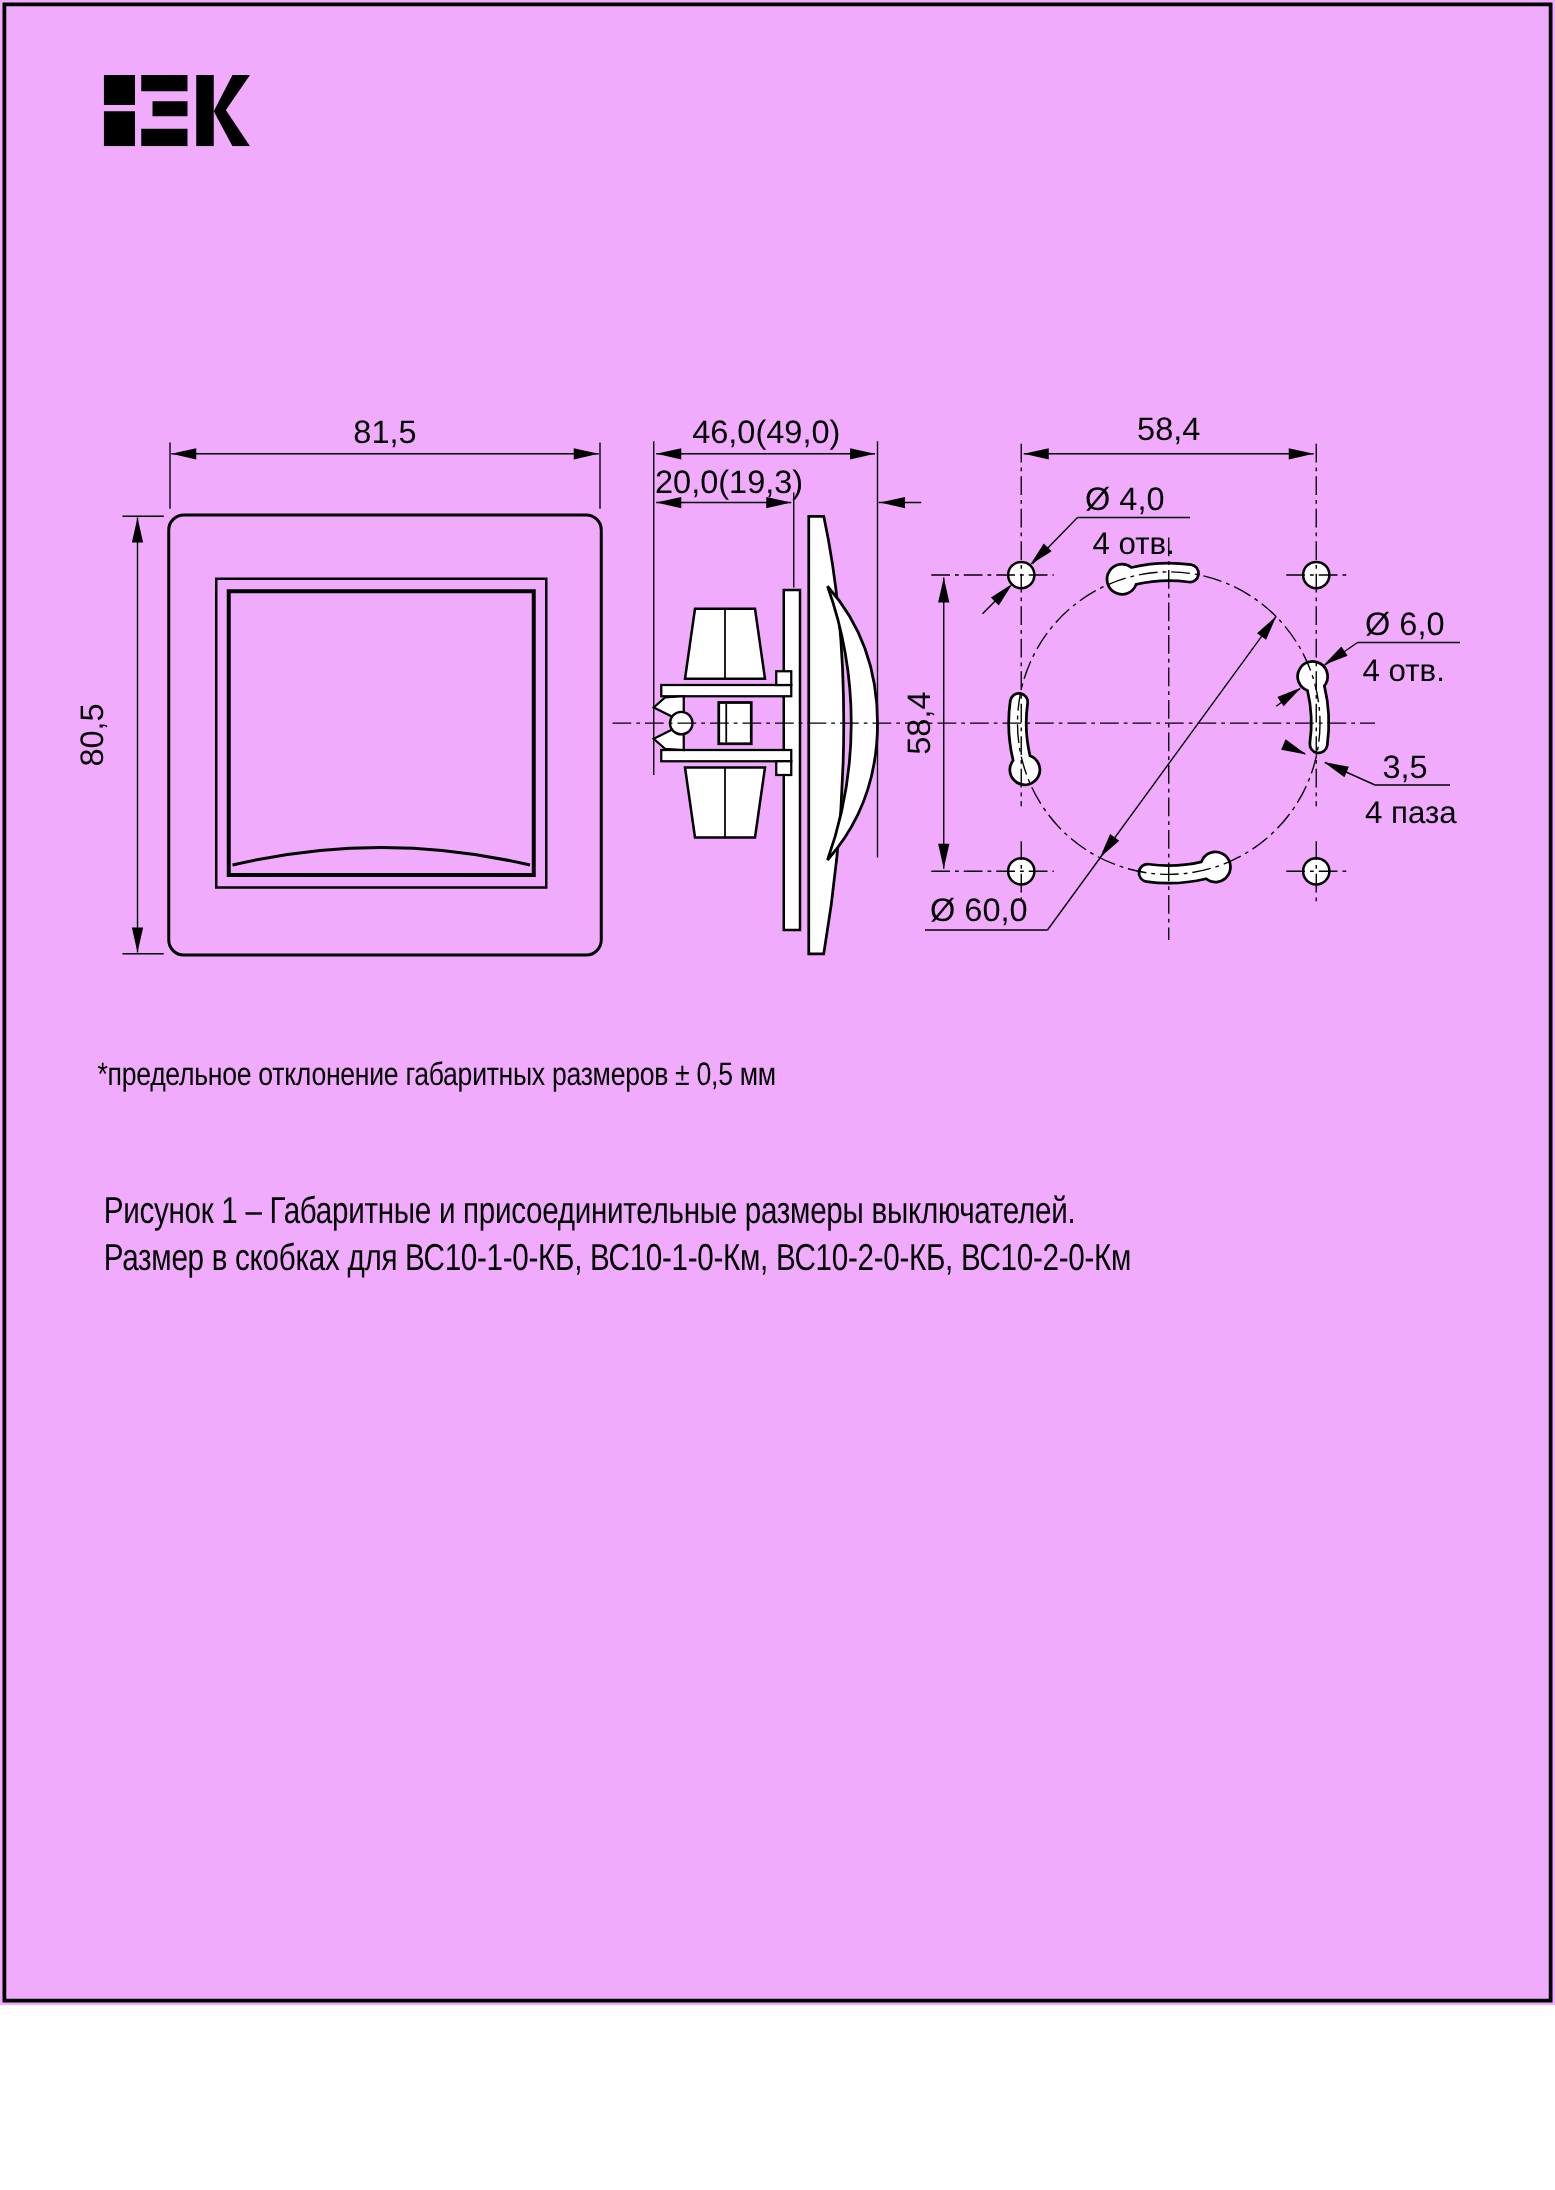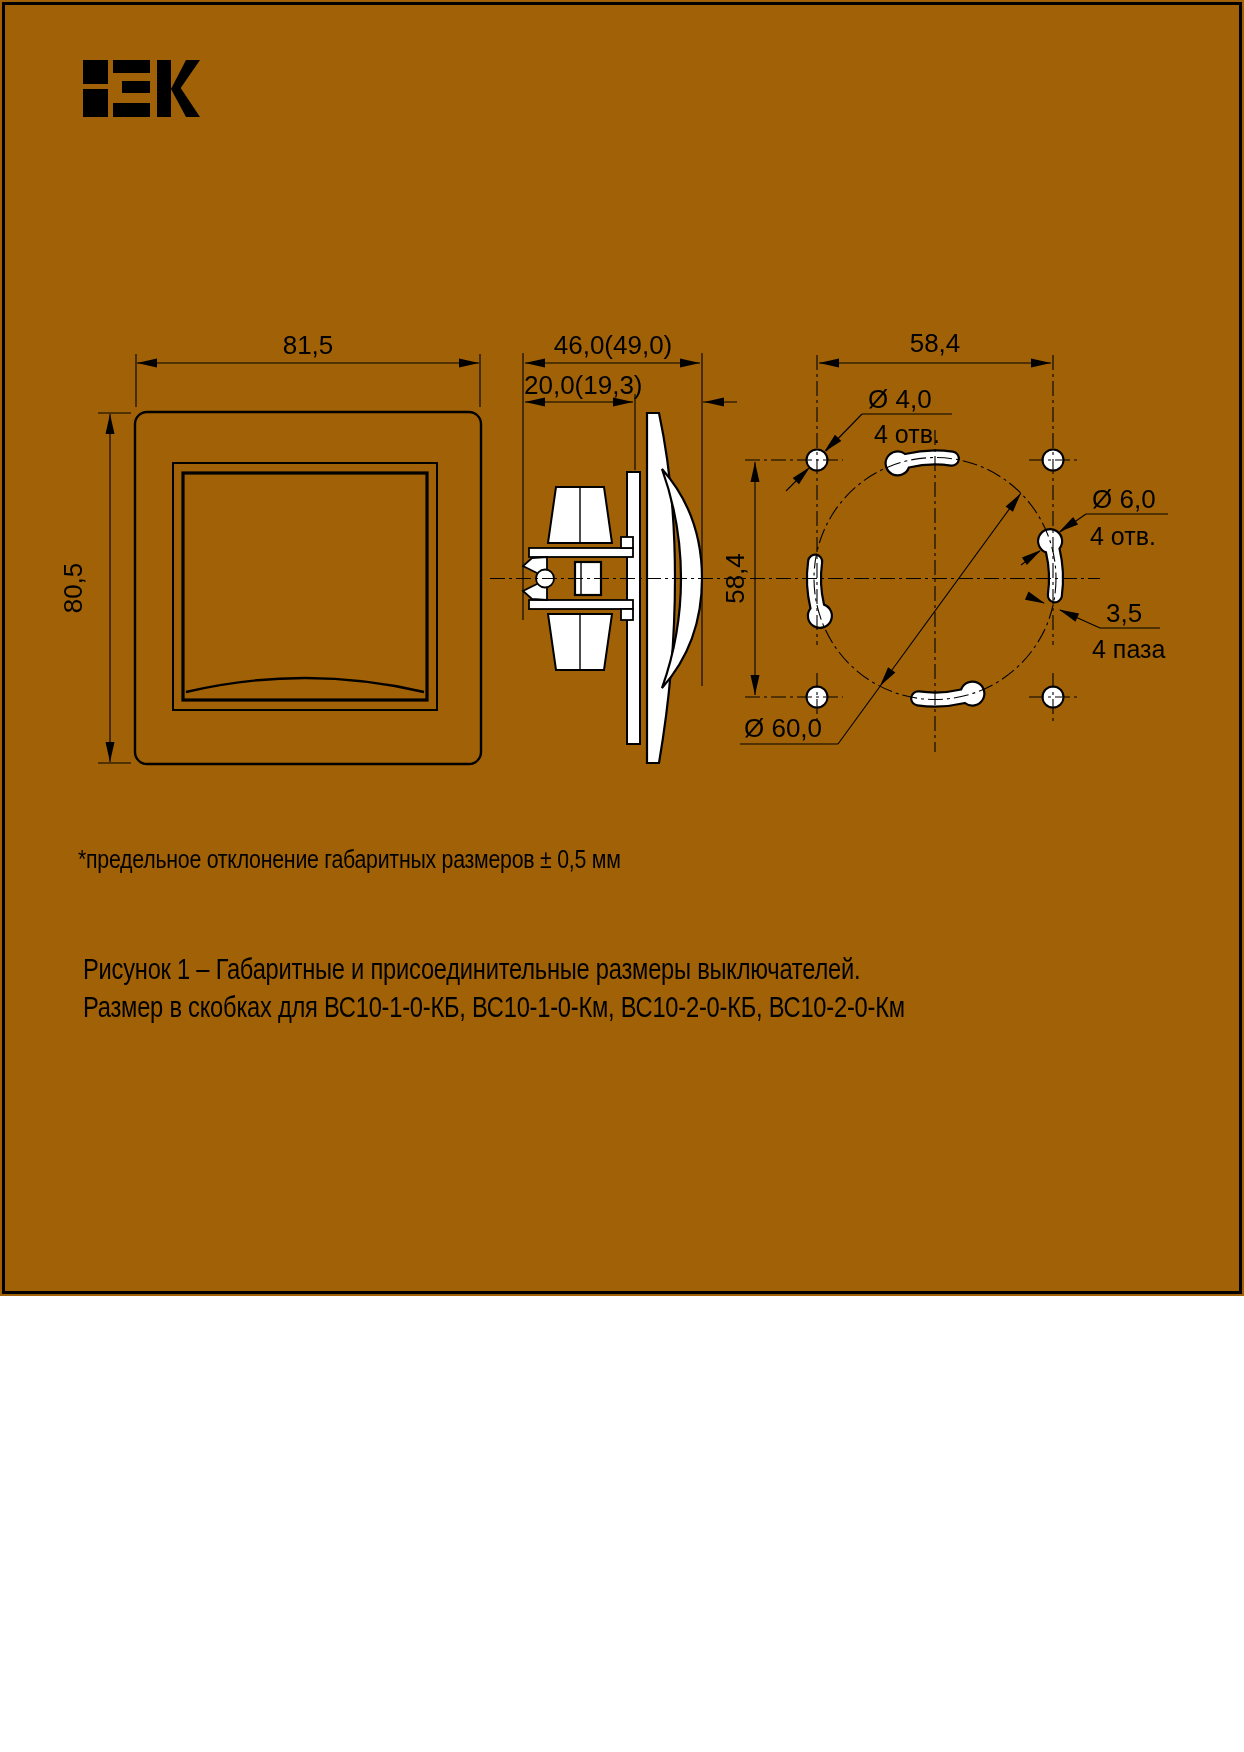--- a/index.html
+++ b/index.html
@@ -1,16 +1,16 @@
 <!DOCTYPE html>
 <html><head>
 <meta charset="utf-8">
 <style>
   html,body{margin:0;padding:0;background:#fff;}
-  .page{position:relative;width:1244px;height:1296px;background:#a16207;overflow:hidden;
+  .page{position:relative;width:1244px;height:1604px;background:#f0abfc;overflow:hidden;
         font-family:"Liberation Sans",sans-serif;color:#000;}
   .frame{position:absolute;inset:2px;border:3px solid #000;pointer-events:none;}
   .logo{position:absolute;left:83px;top:58px;width:117px;height:59px;}
   #drawing{position:absolute;left:0;top:0;}
   .footnote{position:absolute;left:78px;top:844px;font-size:26px;white-space:nowrap;
             transform:scaleX(0.82);transform-origin:left top;letter-spacing:-0.3px;}
   .caption{position:absolute;left:83px;top:950px;font-size:30px;line-height:38px;
            white-space:nowrap;transform:scaleX(0.79);transform-origin:left top;letter-spacing:-0.3px;}
   svg text{font-family:"Liberation Sans",sans-serif;fill:#000;}
   .dimtxt{font-size:26px;}

